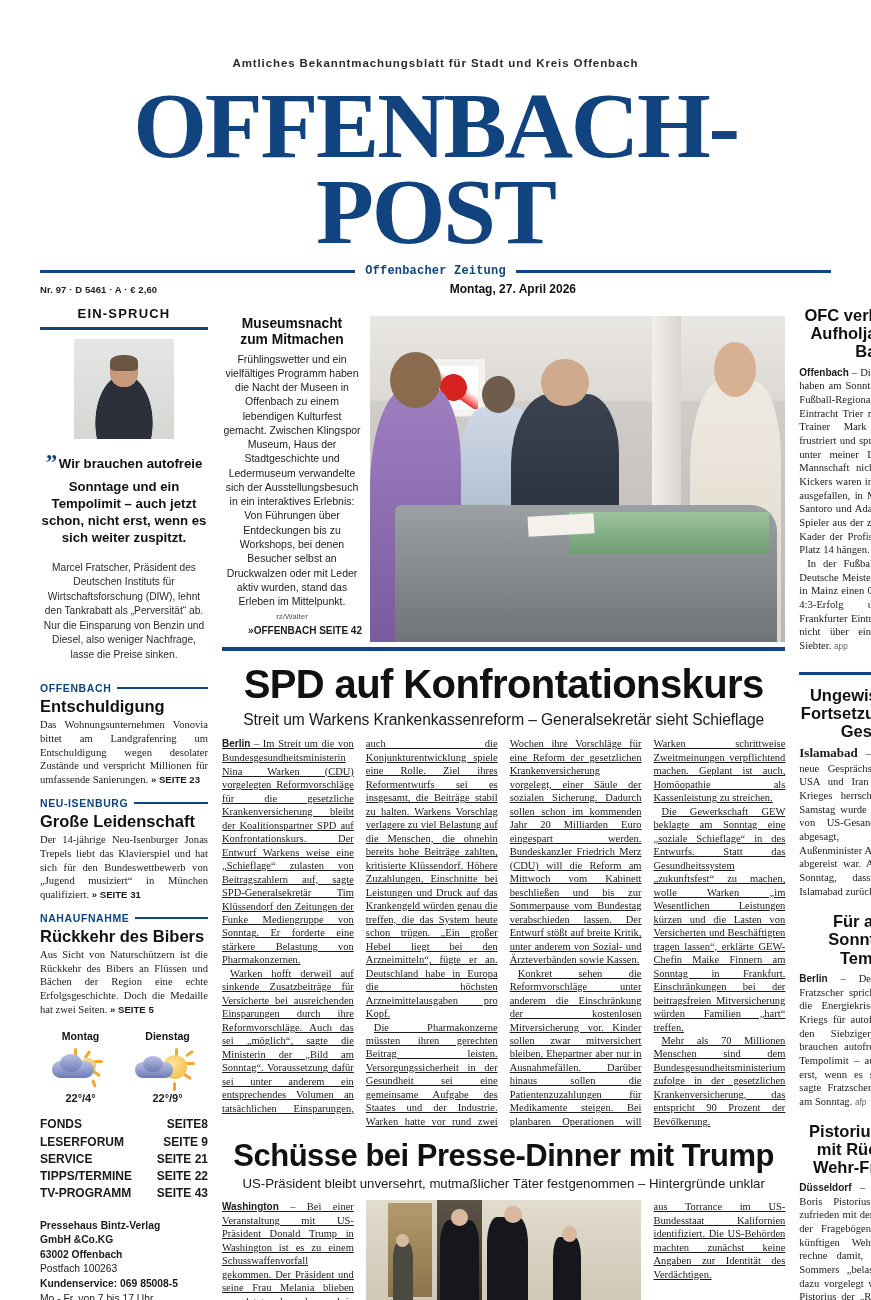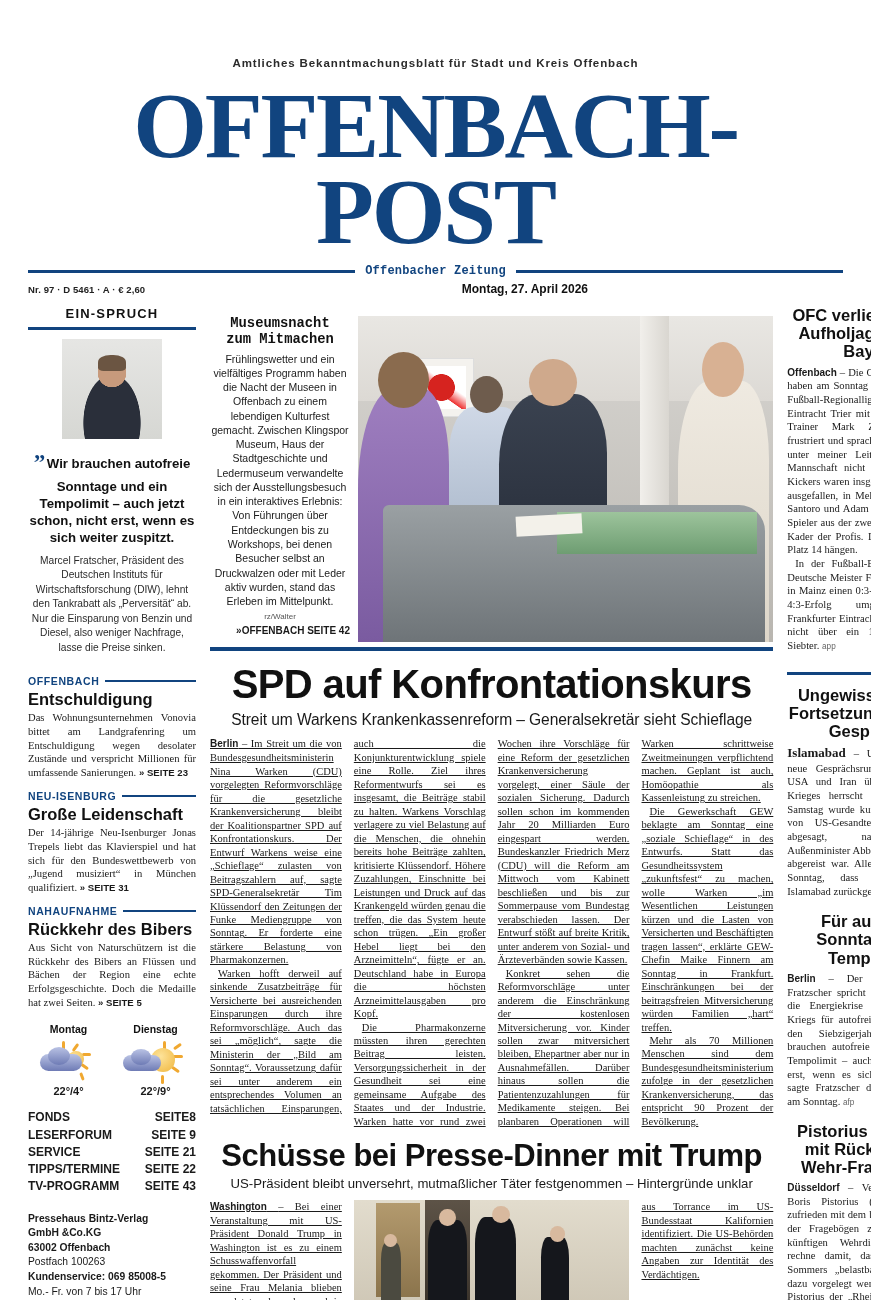--- a/index.html
+++ b/index.html
@@ -4,21 +4,21 @@
 <style>
   * { box-sizing: border-box; }
   html, body { margin:0; padding:0; }
   body {
     width: 871px; height: 1300px;
     background: #ffffff;
     font-family: "Liberation Sans", sans-serif;
     color: #1a1a1a;
     overflow: hidden;
   }
-  .page { position: relative; width: 871px; height: 1028px; padding: 0 28px; }
+  .page { position: relative; width: 871px; height: 1028px; padding: 0 40px; }
 
   
   .strapline {
     text-align: center;
     font-size: 11.5px;
     letter-spacing: .9px;
     font-weight: 700;
     color: #2b2b2b;
     padding-top: 57px;
   }
@@ -90,21 +90,21 @@
     content:""; position:absolute; left:36%; top:16%; width:28%; height:16%;
     background:#6b5542; border-radius:45% 45% 20% 20%;
   }
   .quote-mark { font-size:23px; color:#11447f; font-weight:900; letter-spacing:-2px;
     font-family:"Liberation Serif",serif; vertical-align:-2px; }
   .quote-text {
     text-align:center; font-size:13.2px; font-weight:700; line-height:1.3;
     margin-top:9px; color:#111;
   }
   .quote-attr {
-    text-align:center; font-size:10.2px; line-height:1.42; margin-top:7px;
+    text-align:center; font-size:10.2px; line-height:1.42; margin-top:14px;
     color:#2b2b2b;
   }
 
   
   .brief-title {
     font-size:16.5px; font-weight:700; line-height:1.12; margin:3px 0 3px;
     color:#111;
   }
   .brief-body {
     font-family:"Liberation Serif", serif;
@@ -134,21 +134,21 @@
   .index { margin-top:12px; font-size:12px; font-weight:700; }
   .index .row { display:flex; justify-content:space-between; line-height:1.44; }
 
   
   .imprint { margin-top:16px; font-size:10.3px; line-height:1.42; }
   .imprint .b { font-weight:700; }
 
   
   .photo-row { display:flex; gap:8px; margin-top:10px; }
   .ms-text { width:140px; }
-  .ms-title { text-align:center; font-size:13.8px; font-weight:700; line-height:1.14; color:#111;font-family:Liberation Mono, monospace; }
+  .ms-title { text-align:center; font-size:13.8px; font-weight:700; line-height:1.14; color:#111; }
   .ms-body { text-align:center; font-size:10.5px; line-height:1.36; margin-top:4px; color:#1a1a1a; }
   .ms-credit { font-size:8px; color:#555; }
   .ms-ref { text-align:right; font-size:10px; font-weight:700; margin-top:2px; }
 
   .main-photo {
     flex:1; height:326px; position:relative; overflow:hidden;
     background:linear-gradient(#d8d6d2,#b9b6b0);
   }
   .mp-ceiling { position:absolute; left:0; top:0; width:100%; height:26%;
      background:linear-gradient(#e9e7e3,#dcd9d4); }

